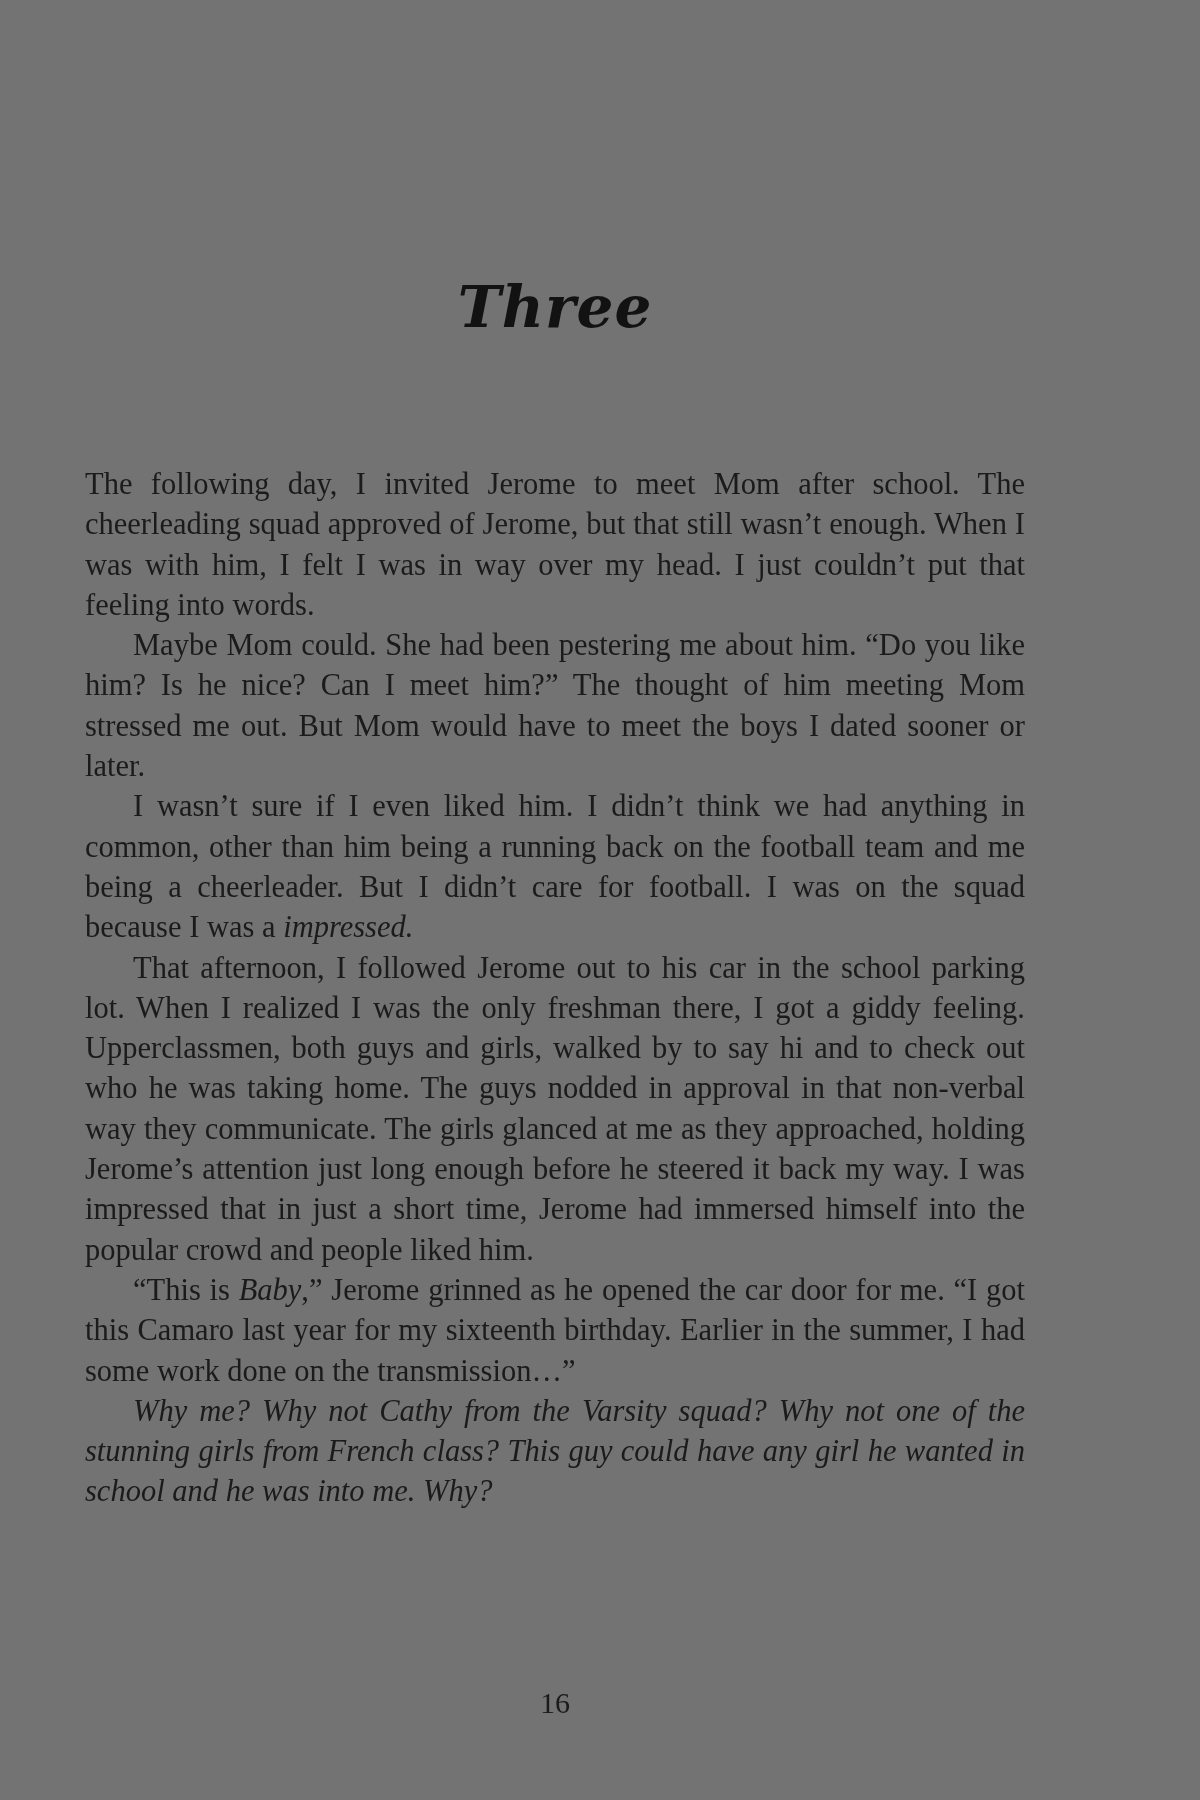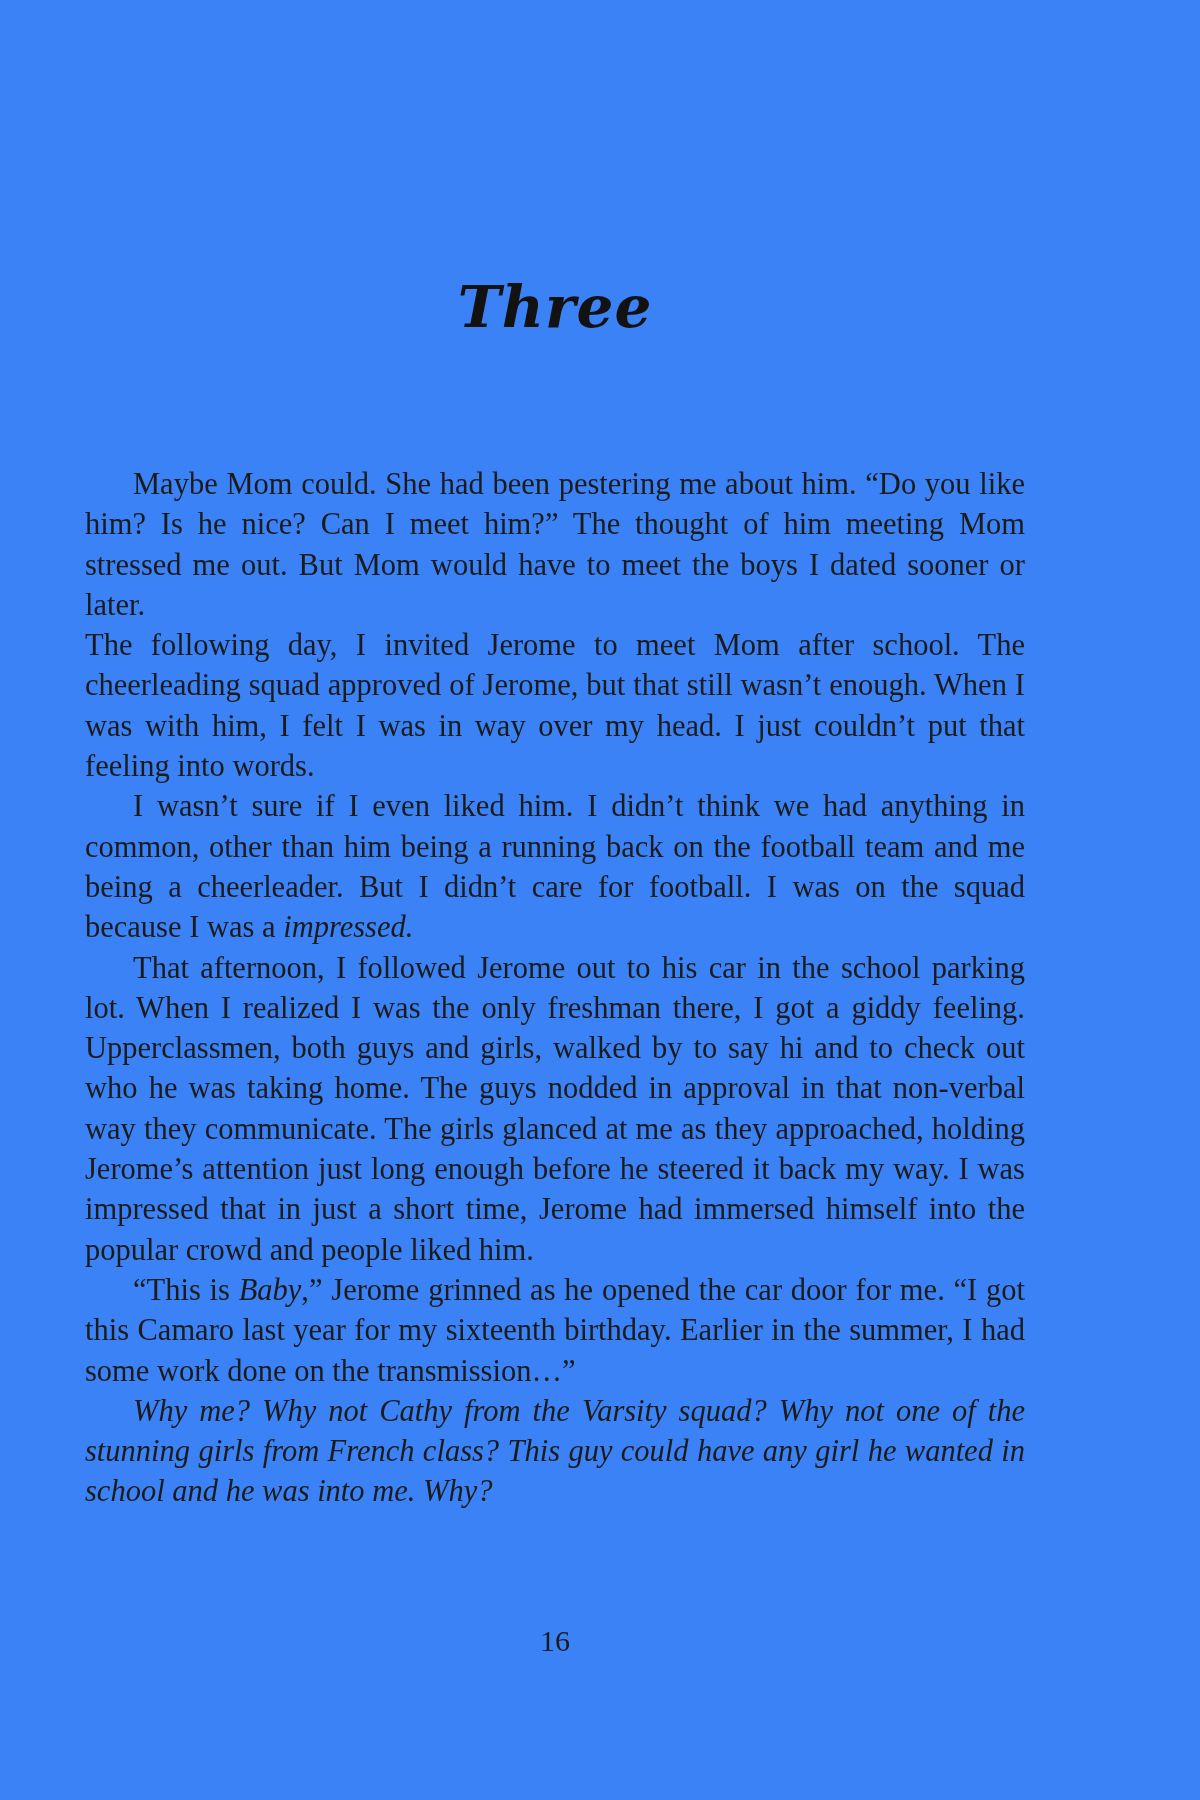--- a/index.html
+++ b/index.html
@@ -1,21 +1,21 @@
 <!DOCTYPE html>
 <html><head>
 <meta charset="utf-8">
 <style>
   * { margin: 0; padding: 0; box-sizing: border-box; }
   html, body { background: #ffffff; }
   .page {
     position: relative;
     width: 1200px;
     height: 1800px;
-    background: #3b82f6;
+    background: #737373;
     color: #1b1b1b;
     overflow: hidden;
   }
   .chapter-head {
     padding-top: 278px;
     margin-left: 85px;
     width: 940px;
     text-align: center;
   }
   .chapter-number, .chapter-title {
@@ -35,40 +35,40 @@
     font-size: 30.5px;
     line-height: 40.3px;
     text-align: justify;
     color: #1b1b1b;
   }
   .para { margin: 0; }
   .para.indent { text-indent: 48px; }
   .ital { font-style: italic; }
   .page-number {
     position: absolute;
-    top: 1624px;
+    top: 1686px;
     left: 85px;
     width: 940px;
     text-align: center;
     font-family: "Liberation Serif", serif;
     font-size: 30px;
     color: #1b1b1b;
   }
 </style>
 </head>
 <body>
 
 <div class="page">
   <header class="chapter-head">
     <div class="chapter-number">Three</div>
   </header>
 
   <main class="body-text" id="paragraphs">
+      <p class="para"><span>The following day, I invited Jerome to meet Mom after school. The cheerleading squad approved of Jerome, but that still wasn’t enough. When I was with him, I felt I was in way over my head. I just couldn’t put that feeling into words.</span></p>
       <p class="para indent"><span>Maybe Mom could. She had been pestering me about him. “Do you like him? Is he nice? Can I meet him?” The thought of him meeting Mom stressed me out. But Mom would have to meet the boys I dated sooner or later.</span></p>
-      <p class="para"><span>The following day, I invited Jerome to meet Mom after school. The cheerleading squad approved of Jerome, but that still wasn’t enough. When I was with him, I felt I was in way over my head. I just couldn’t put that feeling into words.</span></p>
       <p class="para indent"><span>I wasn’t sure if I even liked him. I didn’t think we had anything in common, other than him being a running back on the football team and me being a cheerleader. But I didn’t care for football. I was on the squad because I was a </span><span class="ital">impressed.</span></p>
       <p class="para indent"><span>That afternoon, I followed Jerome out to his car in the school parking lot. When I realized I was the only freshman there, I got a giddy feeling. Upperclassmen, both guys and girls, walked by to say hi and to check out who he was taking home. The guys nodded in approval in that non-verbal way they communicate. The girls glanced at me as they approached, holding Jerome’s attention just long enough before he steered it back my way. I was impressed that in just a short time, Jerome had immersed himself into the popular crowd and people liked him.</span></p>
       <p class="para indent"><span>“This is </span><span class="ital">Baby</span><span>,” Jerome grinned as he opened the car door for me. “I got this Camaro last year for my sixteenth birthday. Earlier in the summer, I had some work done on the transmission…”</span></p>
       <p class="para indent"><span class="ital">Why me? Why not Cathy from the Varsity squad? Why not one of the stunning girls from French class? This guy could have any girl he wanted in school and he was into me. Why?</span></p>
     </main>
 
   <div class="page-number">16</div>
 </div>
 
 </body></html>

